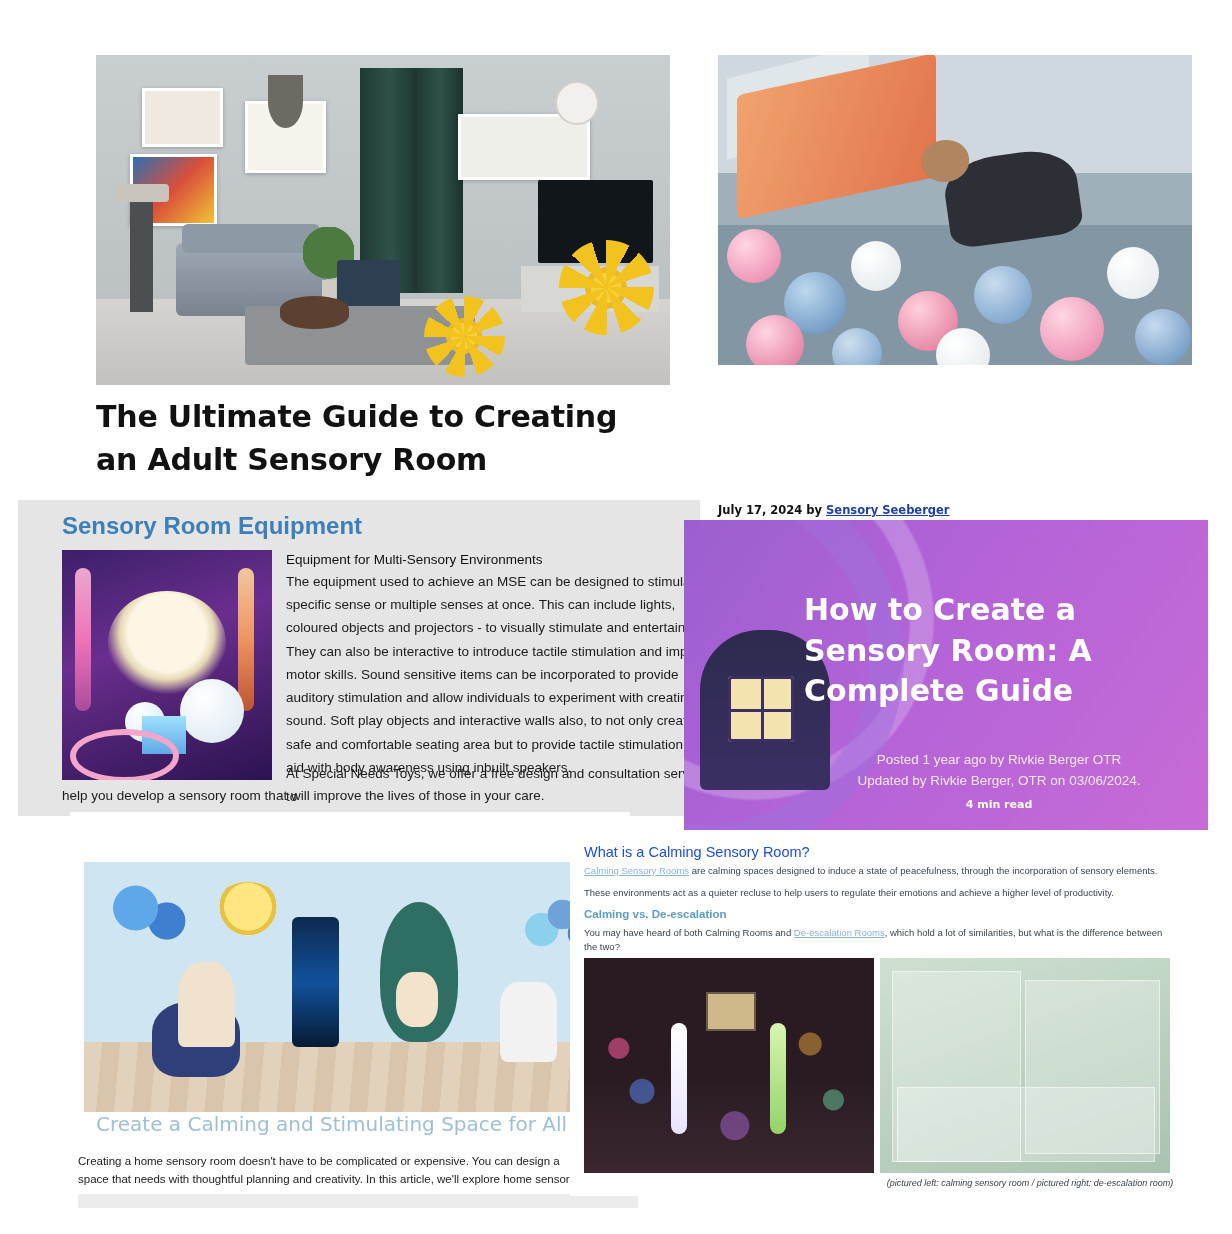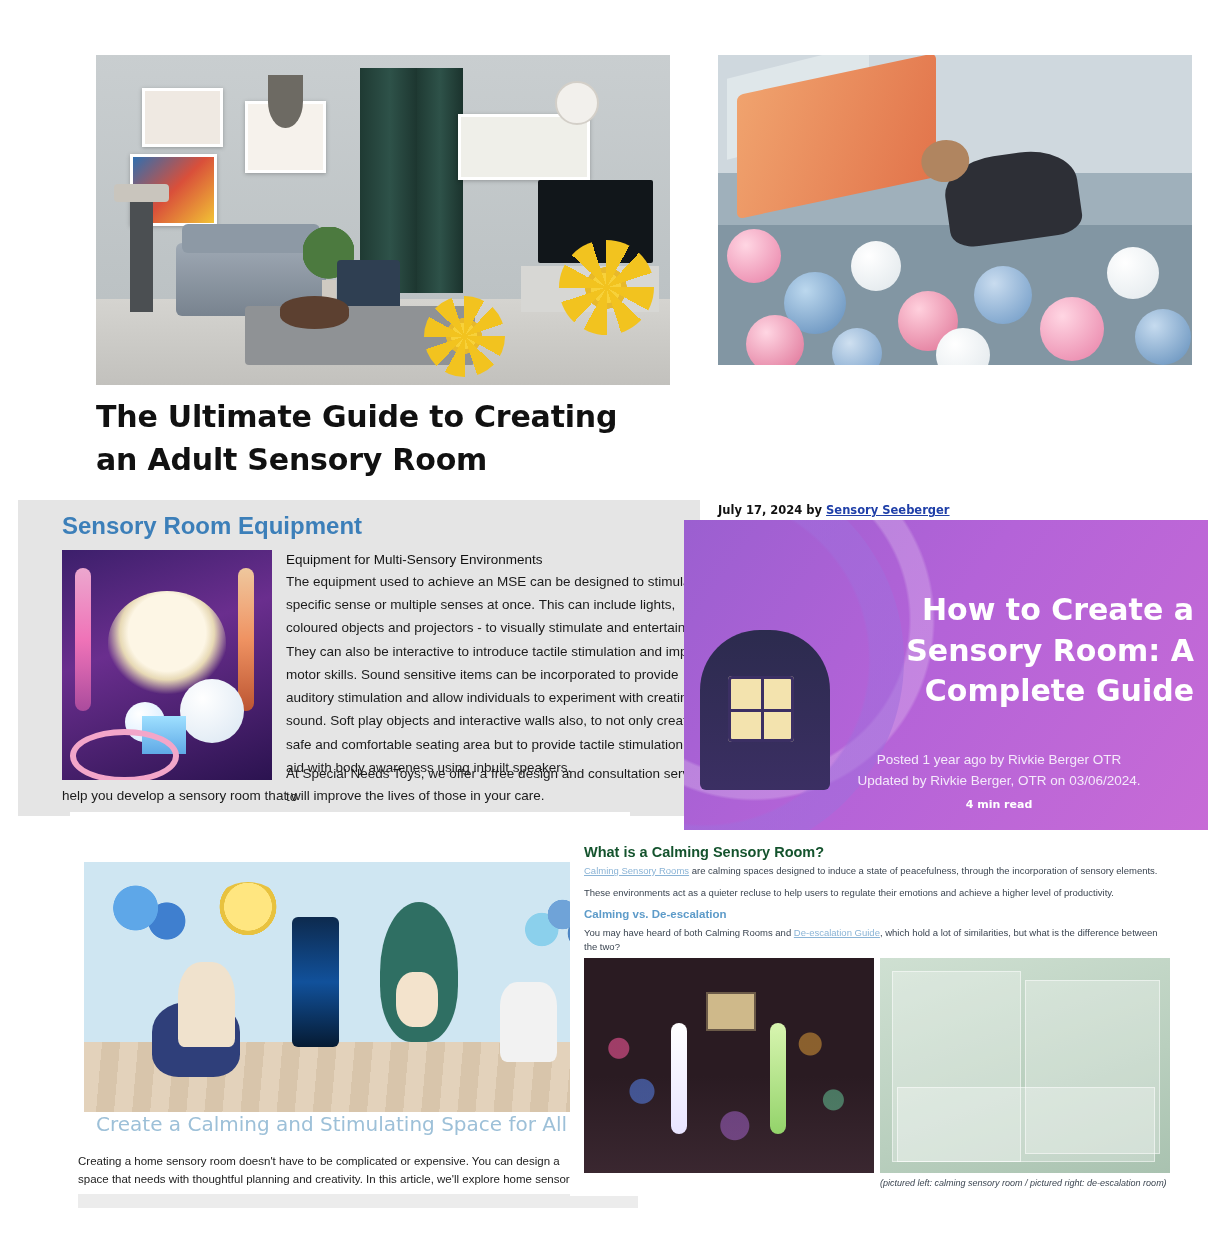--- a/index.html
+++ b/index.html
@@ -131,21 +131,21 @@
             background: radial-gradient(circle at 50% 50%, rgba(255,255,255,.0) 52%, rgba(255,255,255,.22) 53% 60%, rgba(255,255,255,0) 61%); }
   .pp-arc2 { position:absolute; left:-180px; top:-60px; width:400px; height:400px; border-radius:50%;
             background: radial-gradient(circle at 50% 50%, rgba(255,255,255,0) 58%, rgba(160,110,220,.55) 59% 72%, rgba(255,255,255,0) 73%); }
   .pp-house { position:absolute; left:16px; top:110px; width:130px; height:160px;
               background: linear-gradient(180deg,#2c2b4e,#3b2f63); border-radius:60px 60px 6px 6px; }
   .pp-win { position:absolute; left:28px; top:46px; width:66px; height:66px; background:#f3e3ae; border-radius:4px;
             box-shadow: inset 0 0 0 3px #3b2f63; }
   .pp-win:before{content:"";position:absolute;left:50%;top:0;width:3px;height:100%;background:#3b2f63;}
   .pp-win:after{content:"";position:absolute;top:50%;left:0;height:3px;width:100%;background:#3b2f63;}
   #card-purple .pp-title {
-    position:absolute; left:120px; top:70px; width:390px; text-align:right;
+    position:absolute; left:120px; top:70px; width:390px; text-align:left;
     color:#fff; font-family:"DejaVu Sans", sans-serif; font-weight:700;
     font-size:30px; line-height:1.35;
   }
   #card-purple .pp-sub {
     position:absolute; left:120px; top:230px; width:390px; text-align:center;
     color:#f4e9fb; font-size:13.5px; line-height:1.55;
   }
   #card-purple .pp-read {
     position:absolute; left:120px; top:278px; width:390px; text-align:center;
     color:#ffffff; font-size:11px; font-weight:700; font-family:"DejaVu Sans", sans-serif;
@@ -186,21 +186,21 @@
   #card-home .hsr-bar {
     position:absolute; left:8px; top:382px; width:560px; height:14px; background:#ececec;
   }
 
   
   #card-calming {
     left: 570px; top: 836px; width: 612px; height: 360px; background:#fff;
   }
   #card-calming h3 {
     margin:0; position:absolute; left:14px; top:8px;
-    font-size:14.5px; font-weight:700; color:#14532d;
+    font-size:14.5px; font-weight:400; color:#1d4ed8;
   }
   #card-calming .p1 { position:absolute; left:14px; top:28px; width:580px; font-size:9.5px; line-height:1.5; color:#3b4551; }
   #card-calming .p2 { position:absolute; left:14px; top:50px; width:580px; font-size:9.5px; line-height:1.5; color:#3b4551; }
   #card-calming h4 {
     margin:0; position:absolute; left:14px; top:72px; font-size:11.5px; font-weight:700; color:#5d9bc9;
   }
   #card-calming .p3 { position:absolute; left:14px; top:90px; width:585px; font-size:9.5px; line-height:1.5; color:#3b4551; }
   .lnk { color:#8bb4d6; }
   #card-calming .imgL {
     position:absolute; left:14px; top:122px; width:290px; height:215px; overflow:hidden;
@@ -215,21 +215,21 @@
      radial-gradient(circle at 20% 62%, rgba(90,140,255,.5) 0 12px, transparent 13px),
      radial-gradient(circle at 78% 40%, rgba(255,180,60,.45) 0 11px, transparent 12px),
      radial-gradient(circle at 86% 66%, rgba(120,255,190,.4) 0 10px, transparent 11px),
      radial-gradient(circle at 52% 78%, rgba(200,120,255,.4) 0 14px, transparent 15px);}
   #card-calming .imgR {
     position:absolute; left:310px; top:122px; width:290px; height:215px; overflow:hidden;
     background: linear-gradient(160deg,#cfe0d2,#b9cfbe 60%,#a9c2b0);
   }
   .de-pad{position:absolute;background:rgba(255,255,255,.28);border:1px solid rgba(255,255,255,.5);}
   #card-calming .caption {
-    position:absolute; left:310px; top:342px; width:300px; text-align:left;
+    position:absolute; left:310px; top:342px; width:300px; text-align:center;
     font-size:9px; font-style:italic; color:#3b4551;
   }
 </style>
 </head>
 <body>
 
 <div class="panel" id="card-adult">
   <div class="hero">
     <div class="room-scene">
       <div class="rs-wall"></div>
@@ -333,21 +333,21 @@
 </div>
 
 <div class="panel" id="card-calming">
   <h3>What is a Calming Sensory Room?</h3>
   <div class="p1">
     <a href="#" class="lnk">Calming Sensory Rooms</a><span> are calming spaces designed to induce a state of peacefulness, through the incorporation of sensory elements.</span>
   </div>
   <div class="p2">These environments act as a quieter recluse to help users to regulate their emotions and achieve a higher level of productivity.</div>
   <h4>Calming vs. De-escalation</h4>
   <div class="p3">
-    <span>You may have heard of both Calming Rooms and </span><a href="#" class="lnk">De-escalation Guide</a><span>, which hold a lot of similarities, but what is the difference between the two?</span>
+    <span>You may have heard of both Calming Rooms and </span><a href="#" class="lnk">De-escalation Rooms</a><span>, which hold a lot of similarities, but what is the difference between the two?</span>
   </div>
   <div class="imgL">
     <div class="cl-dots"></div>
     <div class="cl-win"></div>
     <div class="cl-tube a"></div>
     <div class="cl-tube b"></div>
   </div>
   <div class="imgR">
     <div class="de-pad" style="left:4%;top:6%;width:44%;height:88%;"></div>
     <div class="de-pad" style="left:50%;top:10%;width:46%;height:80%;"></div>

